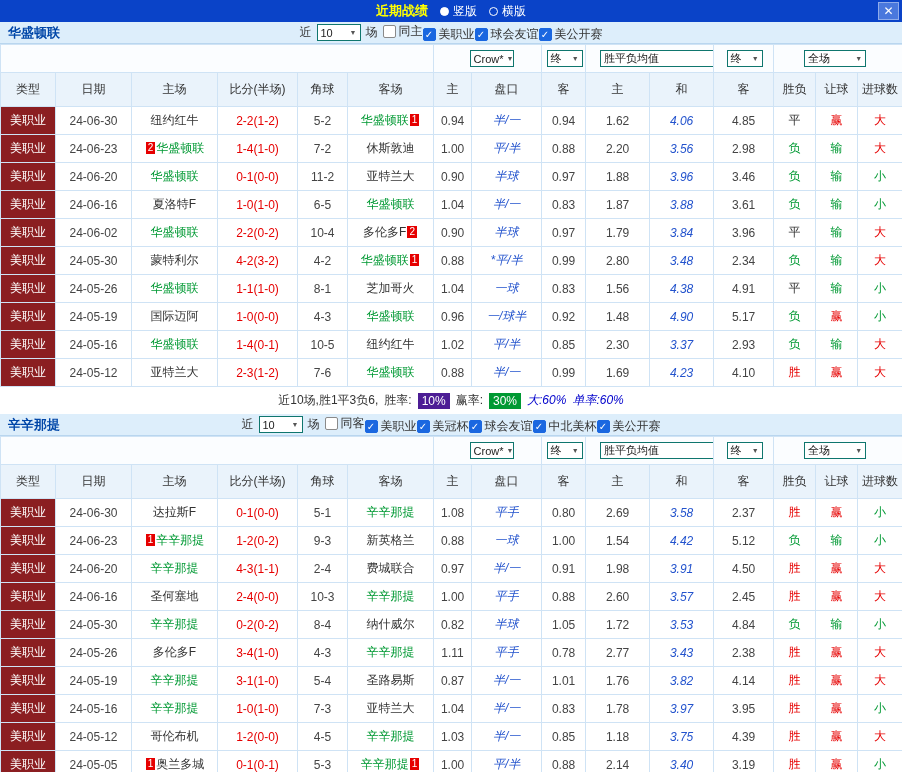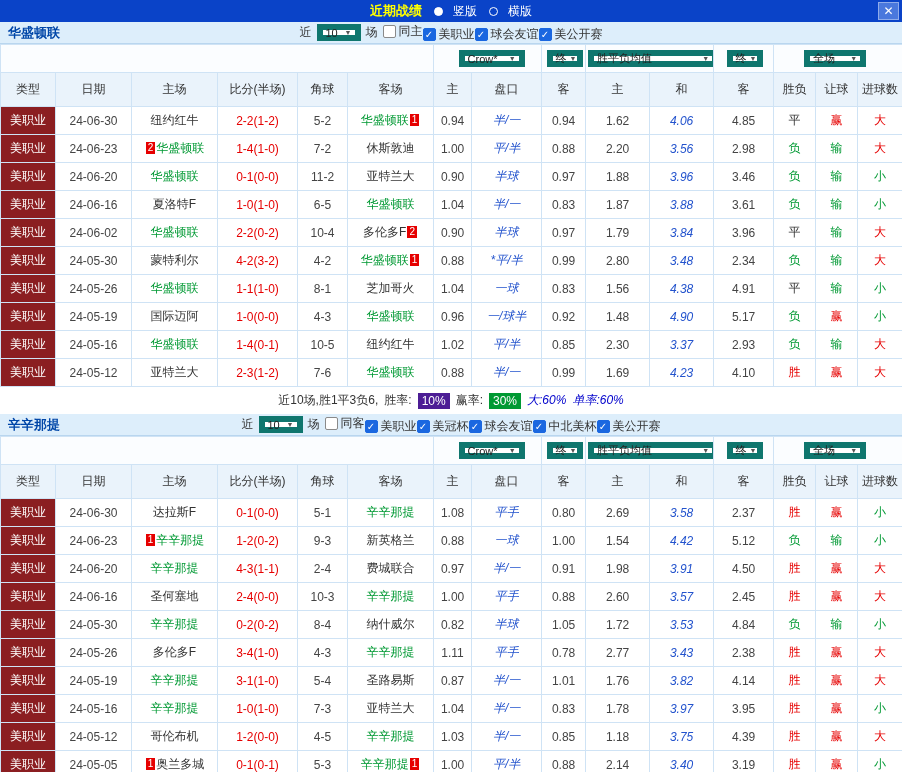--- a/index.html
+++ b/index.html
@@ -3,48 +3,48 @@
 <meta charset="utf-8">
 <style>
   * { margin:0; padding:0; box-sizing:border-box; }
   html,body { width:902px; height:772px; overflow:hidden; background:#fff;
     font-family:"Liberation Sans","DejaVu Sans",sans-serif; font-size:12px; color:#333; }
 
   
   .topbar { position:relative; height:22px; background:#0a43c8; display:flex;
     align-items:center; justify-content:center; gap:12px; color:#fff; }
   .title { color:#ffff00; font-weight:bold; font-size:13px; }
-  .radio { display:inline-flex; align-items:center; gap:10px; font-size:12px; cursor:pointer; color:#fff; }
+  .radio { display:inline-flex; align-items:center; gap:4px; font-size:12px; cursor:pointer; color:#fff; }
   .radio-dot { width:9px; height:9px; border:1px solid #fff; border-radius:50%; display:inline-block; }
   .radio-dot.checked { background:#fff; }
   .close-btn { position:absolute; right:3px; top:2px; width:21px; height:18px;
     background:#4a78dd; border:1px solid #8fabea; color:#fff; display:flex;
     align-items:center; justify-content:center; font-size:12px; cursor:pointer; }
 
   
   .section-header { height:22px; background:#ddeefb; border-bottom:1px solid #b9d6ef;
     display:flex; align-items:center; position:relative; }
   .team-name { position:absolute; left:8px; color:#0046a8; font-weight:bold; font-size:13px; }
   .filters { margin:0 auto; display:inline-flex; align-items:center; gap:5px; }
   .flabel { font-size:12px; color:#333; }
   .cb { display:inline-flex; align-items:center; gap:3px; cursor:pointer; }
   .cb-box { width:13px; height:13px; border:1px solid #8a8a8a; background:#fff; display:inline-flex;
     align-items:center; justify-content:center; font-size:10px; color:#fff; border-radius:2px; }
   .cb-box.checked { background:#1a67e0; border-color:#1a67e0; }
   .cb-label { font-size:12px; color:#333; }
 
   
   .select { display:inline-flex; align-items:center; justify-content:space-between;
-    border:6px solid #0f766e; background:#fff; height:17px; font-size:11px;
+    border:1px solid #0f766e; background:#fff; height:17px; font-size:11px;
     padding-left:3px; cursor:pointer; color:#222; vertical-align:middle; }
   .sel-arrow { font-size:7px; color:#555; padding:0 3px; }
   .sel-games { width:44px; }
-  .sel-company { width:66px;margin-left:6px; }
+  .sel-company { width:44px;margin-left:6px; }
   .sel-final { width:36px; }
-  .sel-europe { width:130px; }
+  .sel-europe { width:130px;margin-left:12px; }
   .sel-scope { width:62px; }
 
   
   table.stats-table { width:902px; table-layout:fixed; border-collapse:collapse; }
   .stats-table td { border:1px solid #cfe3f5; text-align:center; height:28px;
     overflow:hidden; white-space:nowrap; font-size:12px; }
   .dropdown-row td { height:28px; background:#fbfdff; }
   .dd-cell { text-align:left; padding-left:2px; }
   .dd-right { text-align:right; padding-right:6px; }
   .label-row td { height:34px; background:#eaf3fb; color:#333; }

